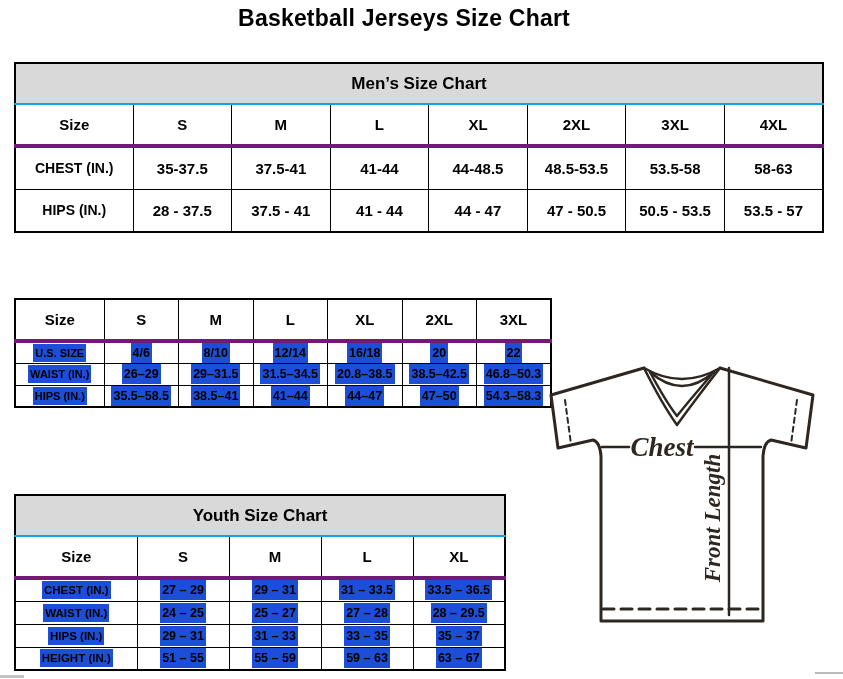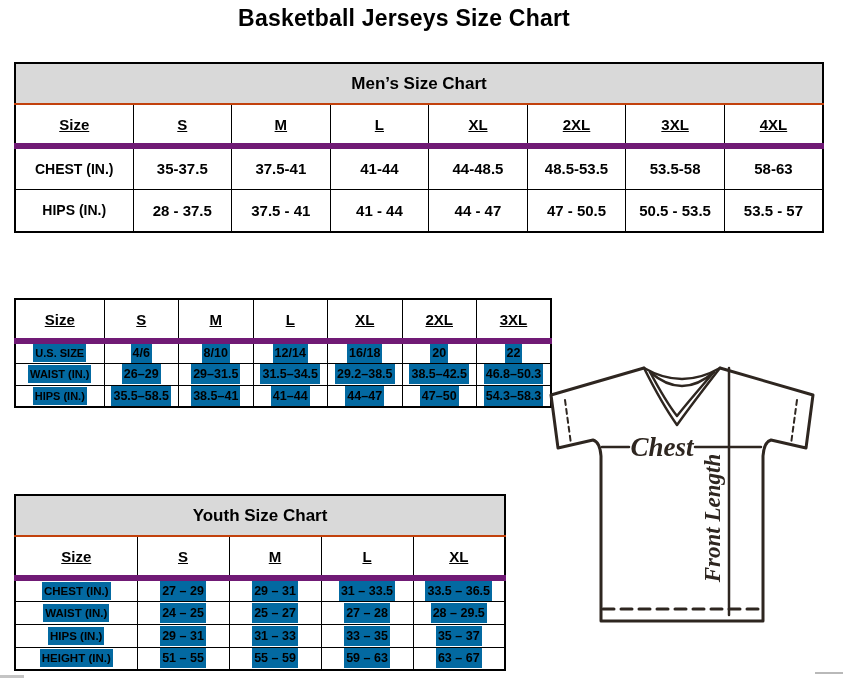--- a/index.html
+++ b/index.html
@@ -13,22 +13,22 @@
   }
   table.sizes{
     position:absolute;border-collapse:collapse;table-layout:fixed;
     border:2px solid #000;background:#fff;
   }
   table.sizes td{
     border:1px solid #000;text-align:center;vertical-align:middle;
     font-weight:bold;padding:0;overflow:hidden;white-space:nowrap;
   }
   td.caption{background:#d9d9d9;font-size:17px;border-bottom:1px solid #000;}
-  tr.hdr td{border-bottom:6px solid #701a75;text-decoration:underline;}
-  tr.cap td{border-bottom:2px solid #c2410c;margin-top:14px;}
+  tr.hdr td{border-bottom:4px solid #701a75;}
+  tr.cap td{border-bottom:2px solid #0ea5e9;margin-top:14px;}
 
   .mens{left:14px;top:62px;width:810px;}
   .mens col.c0{width:118px;}
   .mens tr.cap{height:41px;}
   .mens tr.hdr{height:42px;font-size:15px;}
   .mens tr.dr{height:43px;font-size:15px;}
   .mens td.rl{font-size:14px;}
 
   .womens{left:14px;top:298px;width:538px;}
   .womens col.c0{width:89px;}
@@ -37,21 +37,21 @@
   .womens tr.dr{height:22px;font-size:12.5px;}
   .womens td.rl{font-size:11px;}
 
   .youth{left:14px;top:494px;width:492px;}
   .youth col.c0{width:122px;}
   .youth tr.cap{height:41px;}
   .youth tr.hdr{height:42px;font-size:15px;}
   .youth tr.dr{height:23px;font-size:12.5px;}
   .youth td.rl{font-size:11.5px;}
 
-  .hl{background:#0369a1;padding:3px 2px;text-align:center;}
+  .hl{background:#1d4ed8;padding:3px 2px;text-align:center;}
 
   .diagram{position:absolute;left:536px;top:356px;width:290px;height:320px;}
   .diagram svg{display:block;width:290px;height:320px;}
   .jersey-text{
     font-family:"Liberation Serif","DejaVu Serif",serif;
     font-style:italic;font-weight:bold;fill:#2e2620;
   }
   .sb{position:absolute;background:#c4c4c4;}
 </style>
 </head>
@@ -123,21 +123,21 @@
       <td><span class="hl">12/14</span></td>
       <td><span class="hl">16/18</span></td>
       <td><span class="hl">20</span></td>
       <td><span class="hl">22</span></td>
     </tr>
     <tr class="dr">
       <td class="rl"><span class="hl">WAIST (IN.)</span></td>
       <td><span class="hl">26–29</span></td>
       <td><span class="hl">29–31.5</span></td>
       <td><span class="hl">31.5–34.5</span></td>
-      <td><span class="hl">29.2–38.5</span></td>
+      <td><span class="hl">20.8–38.5</span></td>
       <td><span class="hl">38.5–42.5</span></td>
       <td><span class="hl">46.8–50.3</span></td>
     </tr>
     <tr class="dr">
       <td class="rl"><span class="hl">HIPS (IN.)</span></td>
       <td><span class="hl">35.5–58.5</span></td>
       <td><span class="hl">38.5–41</span></td>
       <td><span class="hl">41–44</span></td>
       <td><span class="hl">44–47</span></td>
       <td><span class="hl">47–50</span></td>

